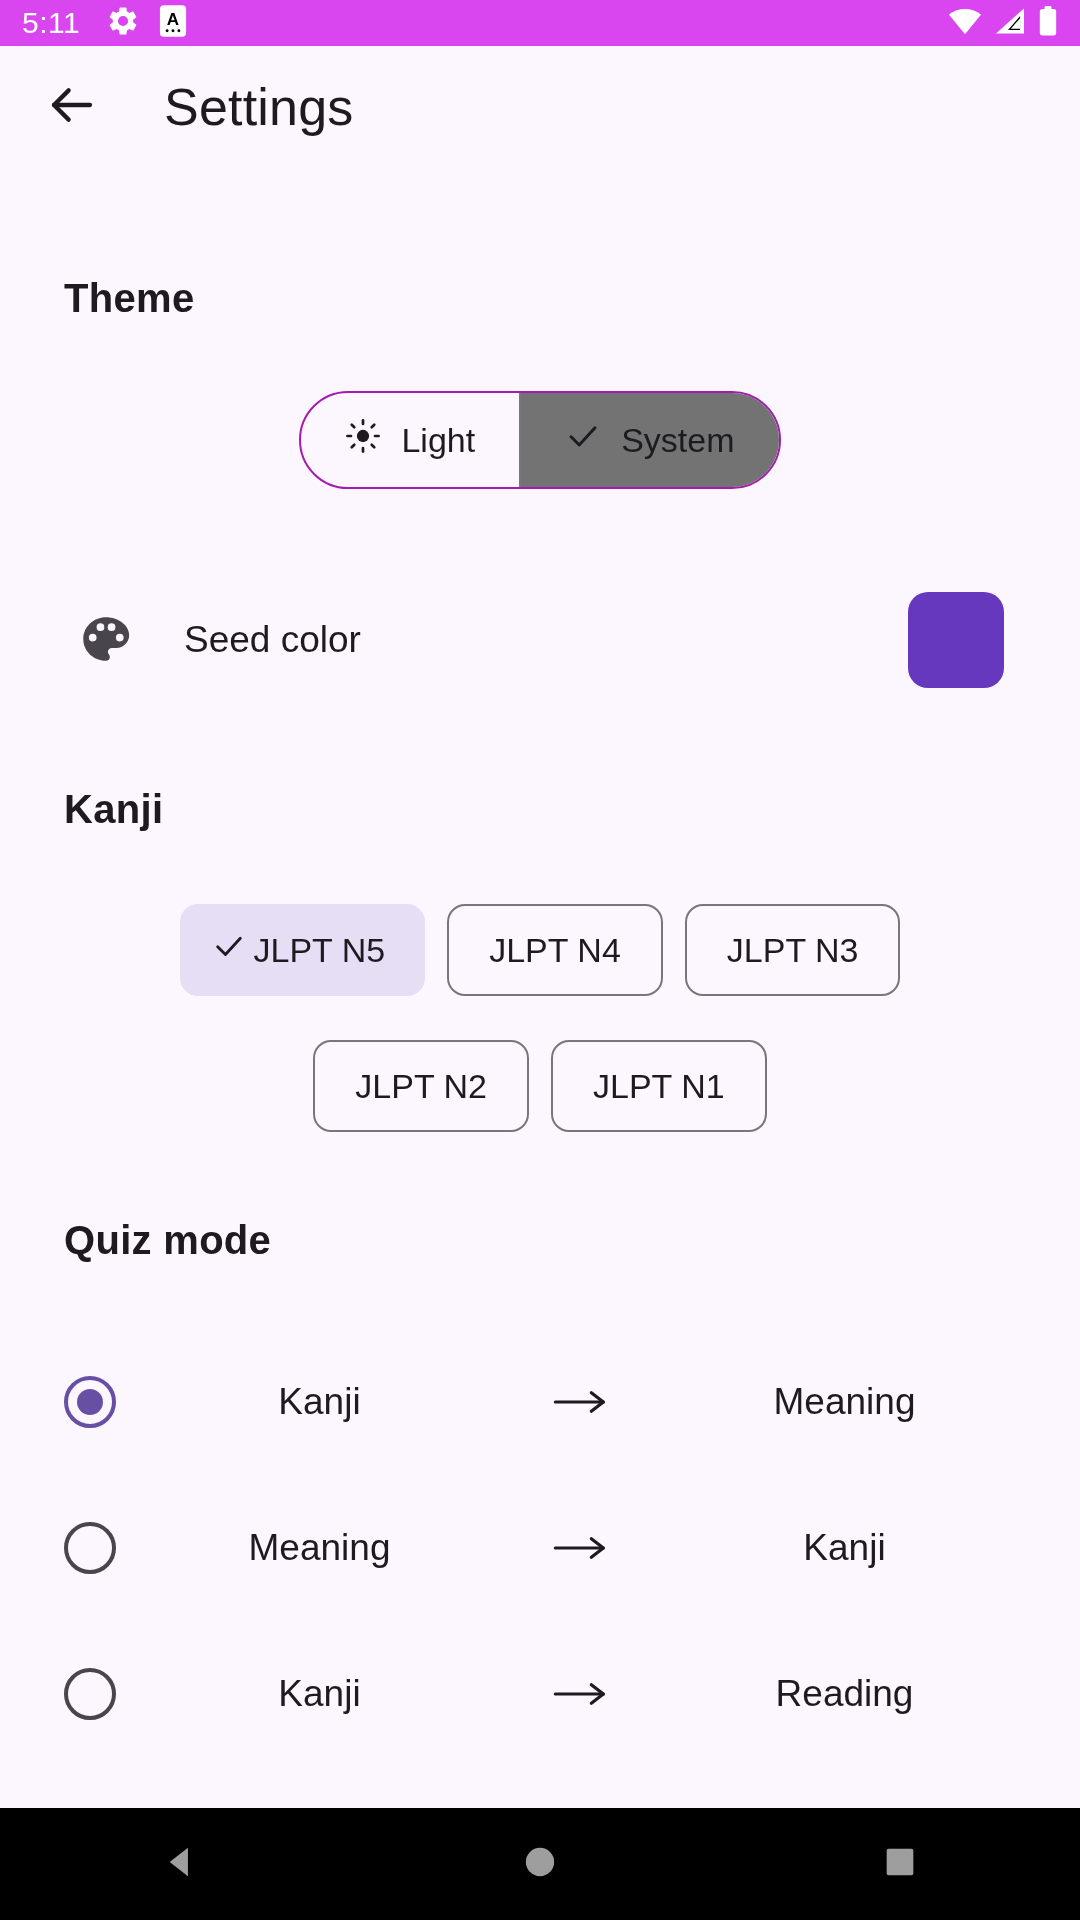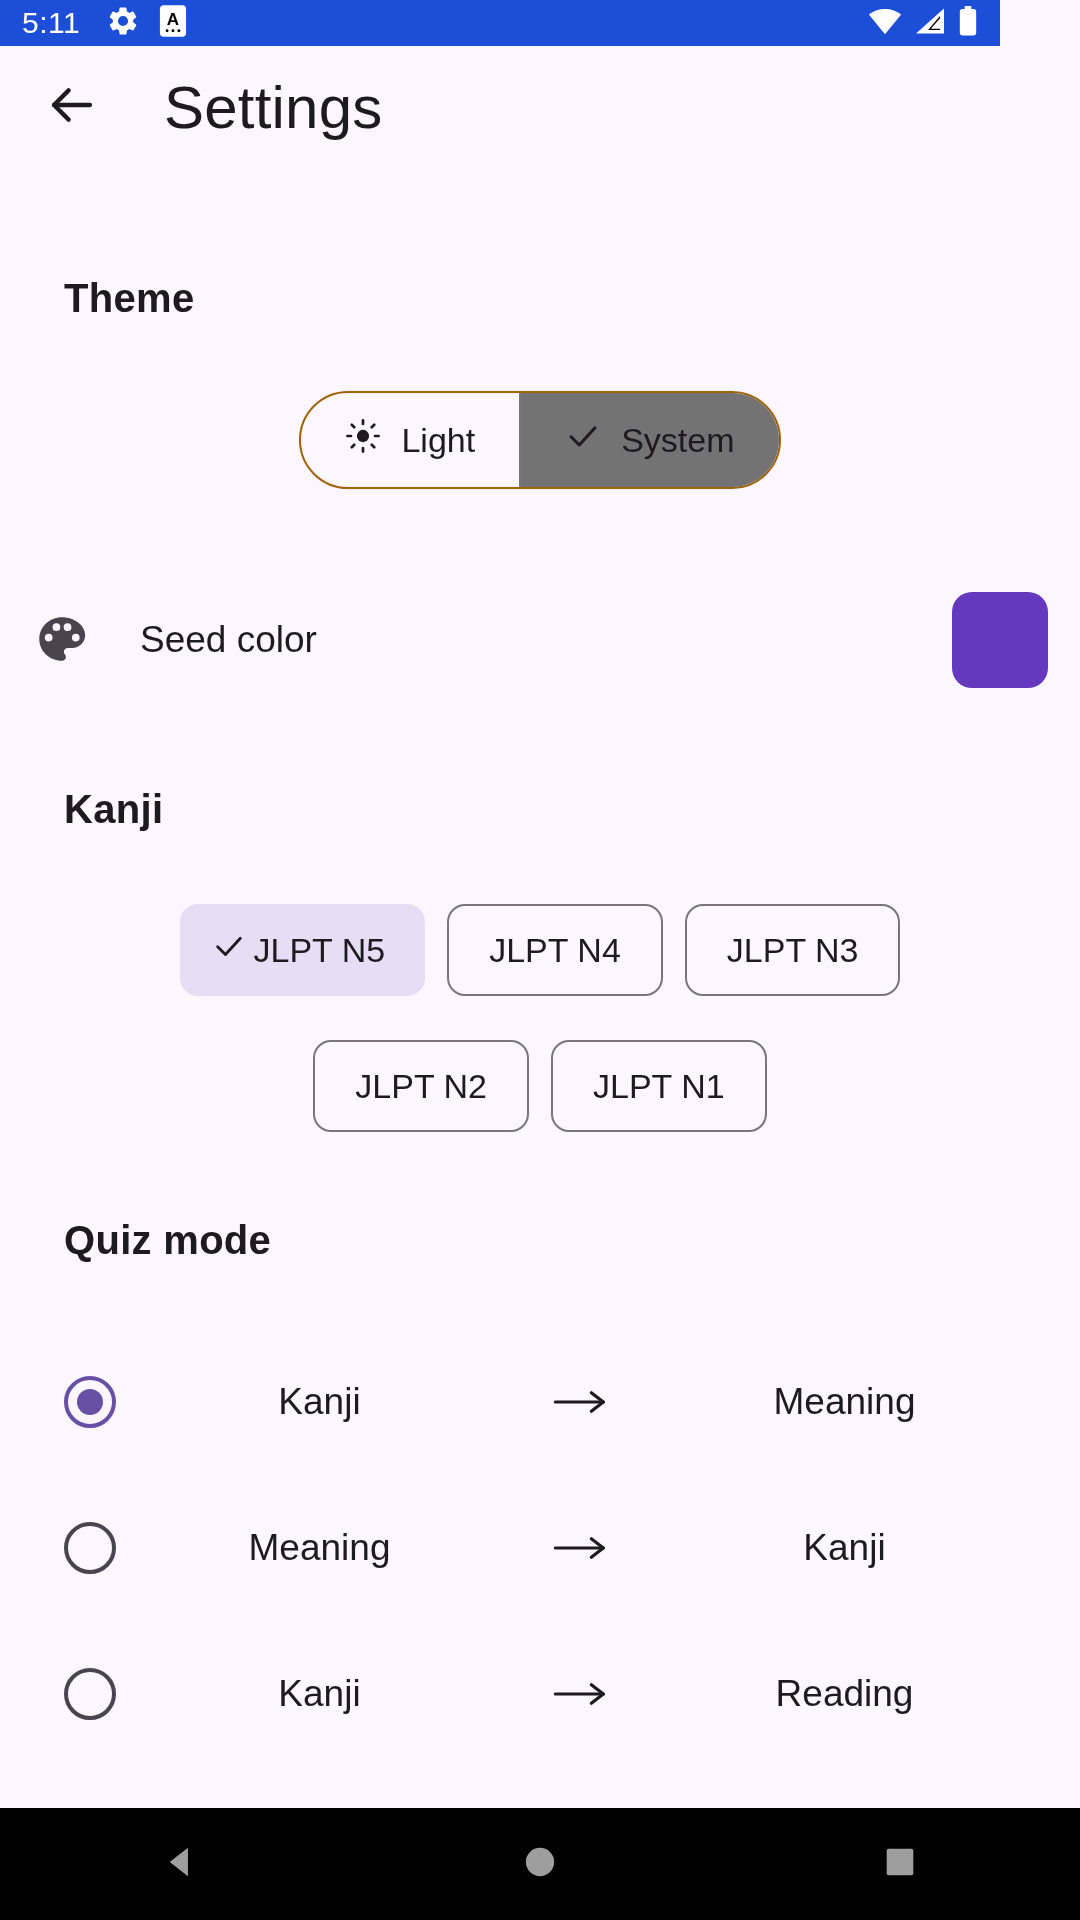--- a/index.html
+++ b/index.html
@@ -6,75 +6,75 @@
   html, body {
     width:1080px; height:1920px;
     background:#FCF7FF;
     font-family:"Liberation Sans", sans-serif;
     overflow:hidden;
   }
   .screen { position:relative; width:1080px; height:1920px; background:#FCF7FF; }
 
   
   .statusbar {
-    position:absolute; top:0; left:0; width:1000px; height:46px;
-    background:#1d4ed8; color:#fff;
+    position:absolute; top:0; left:0; width:1080px; height:46px;
+    background:#d946ef; color:#fff;
     display:flex; align-items:center;
     padding:0 22px;
   }
   .status-clock { font-size:30px; letter-spacing:.5px; font-family:"Liberation Sans", sans-serif; }
   .status-left-icons { display:flex; align-items:center; gap:18px; margin-left:26px; }
   .status-right { margin-left:auto; display:flex; align-items:center; gap:12px; }
   .si { display:block; }
 
   
   .appbar {
     position:absolute; top:46px; left:0; width:1080px; height:122px;
     display:flex; align-items:center;
   }
   .back-btn {
     width:96px; height:96px; margin-left:24px;
     display:flex; align-items:center; justify-content:center;
     border-radius:50%; background:transparent;
   }
   .page-title {
-    font-size:60px; color:#1D1B20; margin-left:44px;
+    font-size:52px; color:#1D1B20; margin-left:44px;
     font-family:"Liberation Sans", sans-serif; font-weight:400;
     letter-spacing:.2px;
   }
 
   
   .content { position:absolute; top:168px; left:0; width:1080px; height:1640px; }
 
   .section-label {
     font-size:40px; font-weight:bold; color:#1D1B20;
     margin-left:64px; letter-spacing:.3px;
   }
 
   
   .segmented-wrap { display:flex; justify-content:center; }
   .segmented {
     display:flex; height:98px;
-    border:2px solid #a16207; border-radius:49px; overflow:hidden;
+    border:2px solid #a21caf; border-radius:49px; overflow:hidden;
     background:transparent;
   }
   .segment {
     display:flex; align-items:center; justify-content:center; gap:20px;
     padding:0 44px; height:100%;
     font-size:34px; color:#1D1B20;
     border-right:2px solid #79747E;
   }
   .segment:last-child { border-right:none; }
   .segment.selected { background:#E5DEF4; }
   .seg-label { white-space:nowrap; }
 
   
   .seed-row {
     display:flex; align-items:center;
-    height:130px; padding:0 32px;
+    height:130px; padding:0 76px;
   }
   .seed-icon { width:60px; height:60px; display:flex; align-items:center; justify-content:center; }
   .seed-label { font-size:37px; color:#1D1B20; margin-left:48px; }
   .seed-swatch {
     margin-left:auto;
     width:96px; height:96px; border-radius:20px;
   }
 
   
   .chip-row { display:flex; justify-content:center; gap:22px; }

